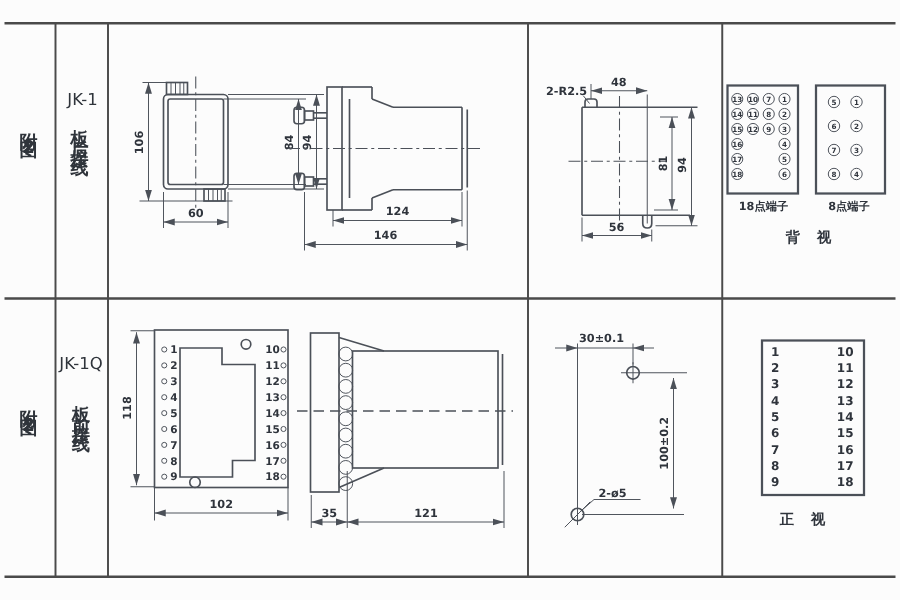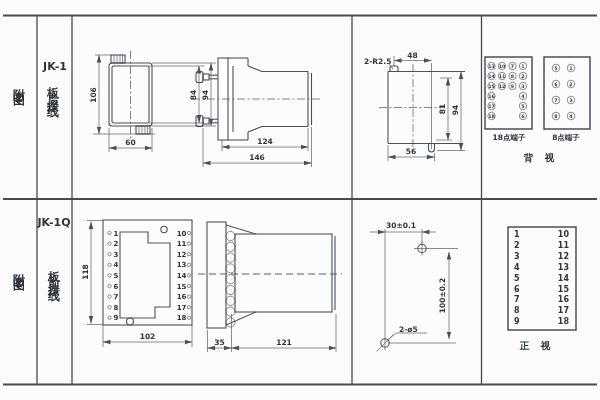--- a/index.html
+++ b/index.html
@@ -1,20 +1,20 @@
 <!DOCTYPE html>
 <html><head>
 <meta charset="utf-8">
 <style>
   html,body{margin:0;padding:0;background:#e8e8e8;}
   #stage{position:relative;width:600px;height:400px;background:#fcfcfc;overflow:hidden;
          font-family:"DejaVu Sans", sans-serif;}
   .vlabel{position:absolute;writing-mode:vertical-rl;text-orientation:upright;
           letter-spacing:6px;font-size:12px;font-weight:600;color:#2f343b;line-height:1;}
-  .hlabel{position:absolute;font-size:11px;font-weight:700;color:#2f343b;text-align:center;}
+  .hlabel{position:absolute;font-size:11px;font-weight:400;color:#2f343b;text-align:center;}
   svg{position:absolute;left:0;top:0;}
   svg text{fill:#2f343c;font-family:"DejaVu Sans", sans-serif;}
   .dim{font-size:7.5px;font-weight:600;}
   .tnum{font-size:4.8px;font-weight:600;}
   .fnum{font-size:7px;font-weight:600;}
   .gnum{font-size:8px;font-weight:600;}
   .cap{font-size:7.5px;font-weight:600;}
   .view{font-size:9.5px;font-weight:700;letter-spacing:4px;}
   .dl{stroke:#4b5058;stroke-width:1.1;fill:none;}
   .dl2{stroke:#4b5058;stroke-width:1.5;fill:none;}
@@ -25,21 +25,21 @@
 </style>
 </head>
 <body>
 
 <div id="stage">
 
   <div class="vlabel" style="left:13px;top:79px">附图2</div>
   <div class="hlabel" style="left:38px;top:60px;width:34px">JK-1</div>
   <div class="vlabel" style="left:47px;top:77px">板后接线</div>
   <div class="vlabel" style="left:13px;top:264px">附图2</div>
-  <div class="hlabel" style="left:34px;top:216px;width:40px">JK-1Q</div>
+  <div class="hlabel" style="left:34px;top:236px;width:40px">JK-1Q</div>
   <div class="vlabel" style="left:48px;top:261px">板前接线</div>
 
   <svg width="600" height="400" viewBox="0 0 600 400">
     <defs>
       <marker id="ae" markerUnits="userSpaceOnUse" markerWidth="8" markerHeight="6" refX="7.5" refY="3" orient="auto">
         <path d="M7.5,3 L0,0.7 L0,5.3 Z" fill="#4b5058"></path>
       </marker>
       <marker id="as" markerUnits="userSpaceOnUse" markerWidth="8" markerHeight="6" refX="7.5" refY="3" orient="auto-start-reverse">
         <path d="M7.5,3 L0,0.7 L0,5.3 Z" fill="#4b5058"></path>
       </marker>

